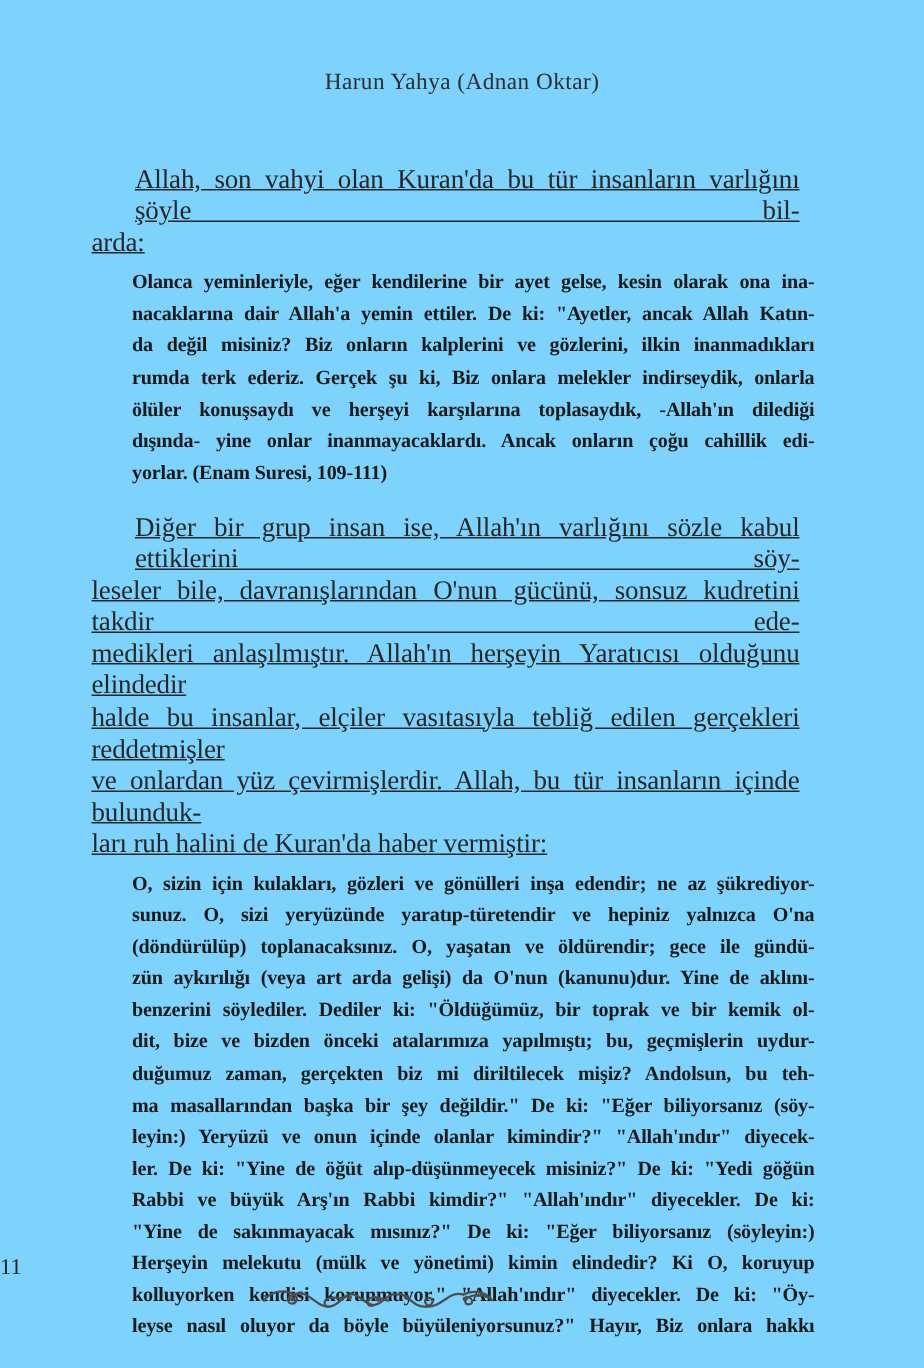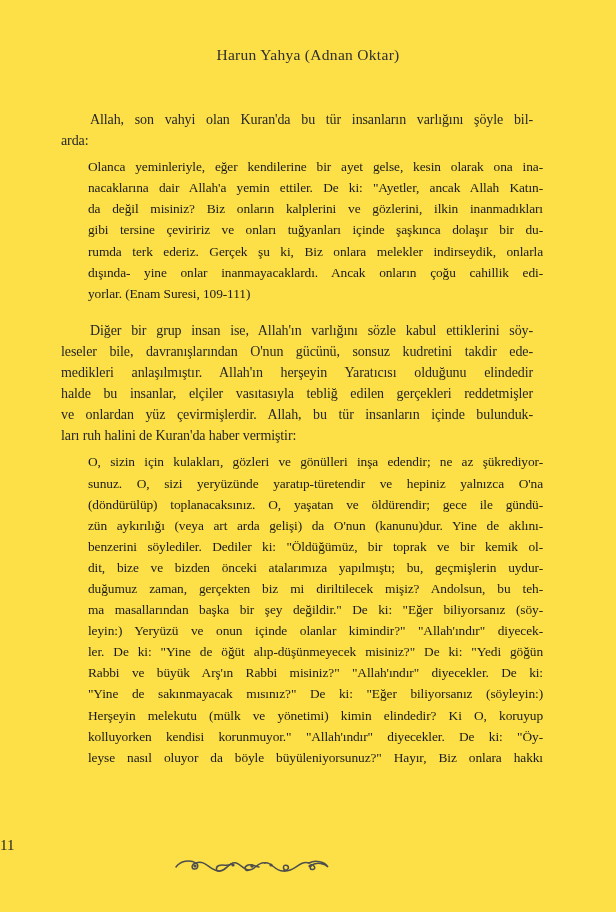--- a/index.html
+++ b/index.html
@@ -4,21 +4,21 @@
 <style>
   html, body {
     margin: 0;
     padding: 0;
     background: #e8e8e8;
   }
   .page {
     position: relative;
     width: 616px;
     height: 912px;
-    background: #fde047;
+    background: #7dd3fc;
     font-family: "Liberation Serif", serif;
     color: #262626;
     overflow: hidden;
   }
   .running-header {
     position: absolute;
     top: 46px;
     left: 0;
     width: 616px;
     text-align: center;
@@ -26,27 +26,28 @@
     letter-spacing: 0.3px;
     color: #2f2f2f;
   }
   .content {
     position: absolute;
     top: 109px;
     left: 61px;
     width: 472px;
   }
   .paragraph {
-    font-size: 14px;
+    font-size: 18px;
     line-height: 21.1px;
     letter-spacing: -0.1px;
     color: #262626;
+    text-decoration: underline;
   }
   .quote {
-    font-weight: normal;
+    font-weight: bold;
     font-size: 13.4px;
     line-height: 21.1px;
     letter-spacing: -0.1px;
     color: #1a1a1a;
     margin: 5px 0 0 27px;
     width: 455px;
   }
   .paragraph { margin-top: 0; }
   .quote + .paragraph { margin-top: 16px; }
   .line {
@@ -88,22 +89,22 @@
 
     <div class="paragraph">
         <div class="line first">Allah, son vahyi olan Kuran'da bu tür insanların varlığını şöyle bil-</div>
         <div class="line last">arda:</div>
       </div>
 
     <div class="quote">
         <div class="line">Olanca yeminleriyle, eğer kendilerine bir ayet gelse, kesin olarak ona ina-</div>
         <div class="line">nacaklarına dair Allah'a yemin ettiler. De ki: "Ayetler, ancak Allah Katın-</div>
         <div class="line">da değil misiniz? Biz onların kalplerini ve gözlerini, ilkin inanmadıkları</div>
-        <div class="line">gibi tersine çeviririz ve onları tuğyanları içinde şaşkınca dolaşır bir du-</div>
         <div class="line">rumda terk ederiz. Gerçek şu ki, Biz onlara melekler indirseydik, onlarla</div>
+        <div class="line">ölüler konuşsaydı ve herşeyi karşılarına toplasaydık, -Allah'ın dilediği</div>
         <div class="line">dışında- yine onlar inanmayacaklardı. Ancak onların çoğu cahillik edi-</div>
         <div class="line last">yorlar. (Enam Suresi, 109-111)</div>
       </div>
 
     <div class="paragraph">
         <div class="line first">Diğer bir grup insan ise, Allah'ın varlığını sözle kabul ettiklerini söy-</div>
         <div class="line">leseler bile, davranışlarından O'nun gücünü, sonsuz kudretini takdir ede-</div>
         <div class="line">medikleri anlaşılmıştır. Allah'ın herşeyin Yaratıcısı olduğunu elindedir</div>
         <div class="line">halde bu insanlar, elçiler vasıtasıyla tebliğ edilen gerçekleri reddetmişler</div>
         <div class="line">ve onlardan yüz çevirmişlerdir. Allah, bu tür insanların içinde bulunduk-</div>
@@ -114,21 +115,21 @@
         <div class="line">O, sizin için kulakları, gözleri ve gönülleri inşa edendir; ne az şükrediyor-</div>
         <div class="line">sunuz. O, sizi yeryüzünde yaratıp-türetendir ve hepiniz yalnızca O'na</div>
         <div class="line">(döndürülüp) toplanacaksınız. O, yaşatan ve öldürendir; gece ile gündü-</div>
         <div class="line">zün aykırılığı (veya art arda gelişi) da O'nun (kanunu)dur. Yine de aklını-</div>
         <div class="line">benzerini söylediler. Dediler ki: "Öldüğümüz, bir toprak ve bir kemik ol-</div>
         <div class="line">dit, bize ve bizden önceki atalarımıza yapılmıştı; bu, geçmişlerin uydur-</div>
         <div class="line">duğumuz zaman, gerçekten biz mi diriltilecek mişiz? Andolsun, bu teh-</div>
         <div class="line">ma masallarından başka bir şey değildir." De ki: "Eğer biliyorsanız (söy-</div>
         <div class="line">leyin:) Yeryüzü ve onun içinde olanlar kimindir?" "Allah'ındır" diyecek-</div>
         <div class="line">ler. De ki: "Yine de öğüt alıp-düşünmeyecek misiniz?" De ki: "Yedi göğün</div>
-        <div class="line">Rabbi ve büyük Arş'ın Rabbi misiniz?" "Allah'ındır" diyecekler. De ki:</div>
+        <div class="line">Rabbi ve büyük Arş'ın Rabbi kimdir?" "Allah'ındır" diyecekler. De ki:</div>
         <div class="line">"Yine de sakınmayacak mısınız?" De ki: "Eğer biliyorsanız (söyleyin:)</div>
         <div class="line">Herşeyin melekutu (mülk ve yönetimi) kimin elindedir? Ki O, koruyup</div>
         <div class="line">kolluyorken kendisi korunmuyor." "Allah'ındır" diyecekler. De ki: "Öy-</div>
         <div class="line">leyse nasıl oluyor da böyle büyüleniyorsunuz?" Hayır, Biz onlara hakkı</div>
       </div>
 
   </div>
 
   <div class="footer">
     <div class="page-number">11</div>

